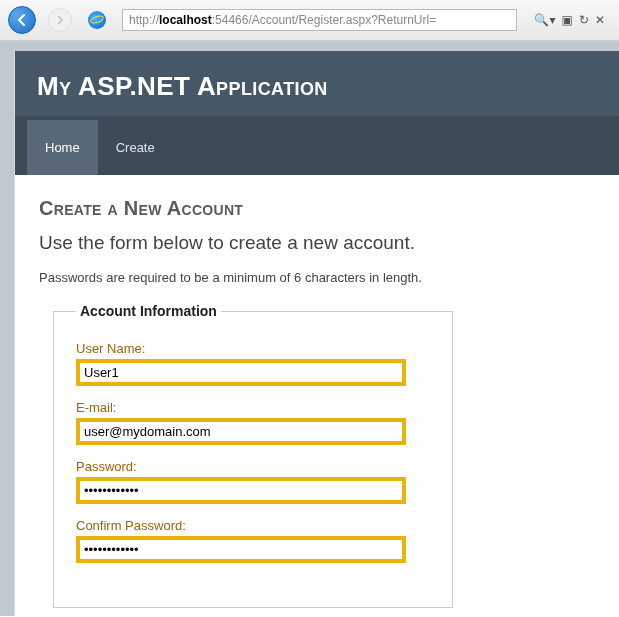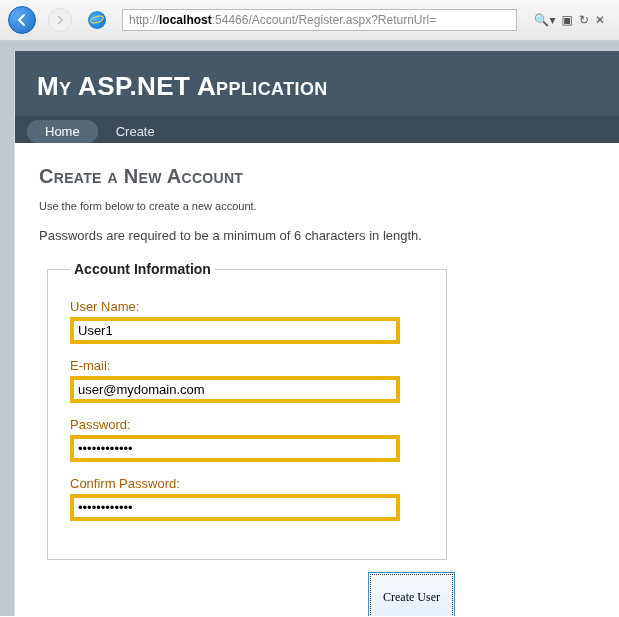--- a/index.html
+++ b/index.html
@@ -94,56 +94,55 @@
       font-size: 26px;
       letter-spacing: .4px;
     }
     .nav-tabs {
       background: #3d4b59;
       display: flex;
       padding: 0 12px;
     }
     .tab {
       color: #dfe5ea;
-      padding: 4px 18px;
+      padding: 20px 18px;
       font-size: 13px;
       cursor: pointer;
-      border-radius: 11px;
     }
     .tab.active {
       background: #576878;
       color: #fff;
     }
     .content {
       padding: 22px 24px;
       color: #444;
     }
     .content h2 {
       font-variant: small-caps;
       font-weight: 600;
       color: #555b61;
       font-size: 20px;
       margin-bottom: 12px;
       letter-spacing: .3px;
     }
     .intro {
-      font-size: 11px;
+      font-size: 19px;
       color: #444;
       margin-bottom: 16px;
     }
     .pw-note {
       font-size: 13px;
       color: #444;
       margin-bottom: 18px;
     }
     fieldset.acct {
       border: 1px solid #ccc;
-      padding: 22px 22px 24px;
+      padding: 22px 22px 30px;
       width: 400px;
-      margin-left: 8px;
+      margin-left: 14px;
     }
     fieldset.acct legend {
       font-weight: 600;
       font-size: 14px;
       color: #222;
       padding: 0 4px;
     }
     .field {
       margin-bottom: 14px;
     }

